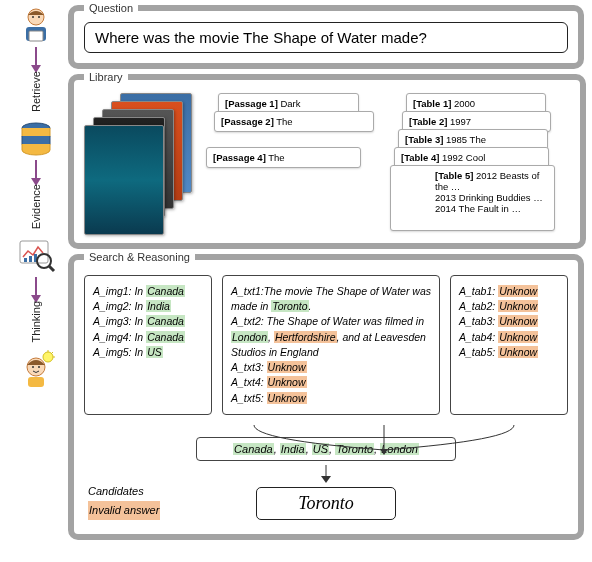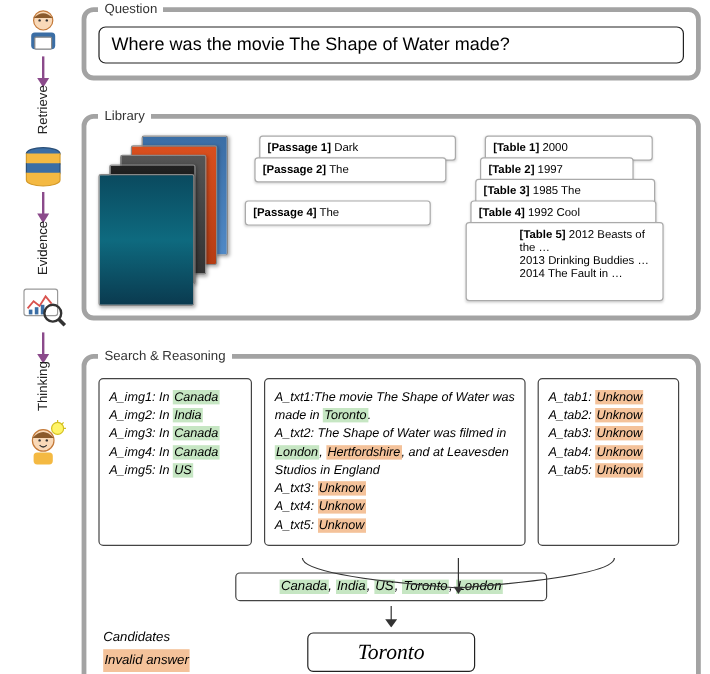--- a/index.html
+++ b/index.html
@@ -3,42 +3,42 @@
 <meta charset="utf-8">
 <style>
 * { box-sizing: border-box; margin: 0; padding: 0; }
 body { font-family: Arial, Helvetica, sans-serif; width: 592px; height: 562px; background: #fff; position: relative; font-size: 11px; }
 .left-col { position: absolute; left: 8px; top: 5px; width: 56px; height: 550px; }
 .stage-icon { width: 40px; height: 40px; margin: 0 auto; margin-bottom: 2px; }
 .stage-label { writing-mode: vertical-rl; transform: rotate(180deg); font-size: 11px; color: #222; margin: 4px auto 6px; display: block; text-align: center; }
 .arrow-down { width: 2px; height: 20px; background: #8b4a8b; margin: 2px auto; position: relative; }
 .arrow-down::after { content: ''; position: absolute; bottom: -6px; left: -4px; border-left: 5px solid transparent; border-right: 5px solid transparent; border-top: 8px solid #8b4a8b; }
 .main-col { position: absolute; left: 68px; top: 2px; width: 516px; }
-fieldset { border: 4px solid #a3a3a3; border-radius: 10px; padding: 8px 10px 10px; margin-bottom: 24px; position: relative; }
+fieldset { border: 6px solid #a3a3a3; border-radius: 10px; padding: 8px 10px 10px; margin-bottom: 2px; position: relative; }
 fieldset > legend { padding: 0 5px; font-size: 11px; color: #333; }
 .question-box { border: 1px solid #222; border-radius: 6px; padding: 6px 10px; font-size: 15px; font-weight: 500; }
 .library { padding: 10px; }
 .lib-inner { display: flex; gap: 8px; align-items: flex-start; }
 .poster-stack { position: relative; width: 110px; height: 140px; flex-shrink: 0; }
 .poster { position: absolute; width: 72px; height: 100px; border: 1px solid #888; border-radius: 2px; box-shadow: 1px 1px 3px rgba(0,0,0,0.3); }
 .poster1 { left: 36px; top: 0; background: linear-gradient(#3b6ea5,#5089c6); }
 .poster2 { left: 27px; top: 8px; background: linear-gradient(#d94f1e,#b53d14); }
 .poster3 { left: 18px; top: 16px; background: linear-gradient(#555,#333); }
 .poster4 { left: 9px; top: 24px; background: linear-gradient(#222,#000); }
 .poster5 { left: 0; top: 32px; background: linear-gradient(#0a4a5f,#0e6a7f,#0a3a4f); width: 80px; height: 110px; }
 .card-stack { position: relative; width: 180px; height: 140px; flex-shrink: 0; }
 .card { position: absolute; background: #fff; border: 1px solid #aaa; border-radius: 3px; padding: 4px 6px; font-size: 9.5px; box-shadow: 0 1px 2px rgba(0,0,0,0.15); width: 160px; }
 .card b { font-weight: 700; }
-.card-stack.passages .c1 { top: 0; left: 16px; width: 164px; }
+.card-stack.passages .c1 { top: 0; left: 16px; width: 141px; }
 .card-stack.passages .c2 { top: 18px; left: 12px; width: 160px; }
 .card-stack.passages .c3 { top: 36px; left: 8px; width: 150px; }
 .card-stack.passages .c4 { top: 54px; left: 4px; width: 155px; }
 .card-stack.passages .c5 { top: 72px; left: 0; width: 165px; height: 66px; }
 .card-stack.tables .c1 { top: 0; left: 16px; width: 140px; }
-.card-stack.tables .c2 { top: 18px; left: 12px; width: 128px; }
+.card-stack.tables .c2 { top: 18px; left: 12px; width: 149px; }
 .card-stack.tables .c3 { top: 36px; left: 8px; width: 150px; }
 .card-stack.tables .c4 { top: 54px; left: 4px; width: 155px; }
 .card-stack.tables .c5 { top: 72px; left: 0; width: 165px; height: 66px; padding-left: 44px; }
 .sr { padding: 12px 10px 14px; }
 .sr-cols { display: flex; gap: 10px; margin-bottom: 22px; }
 .sr-box { border: 1px solid #444; border-radius: 4px; padding: 8px; font-size: 10.5px; font-style: italic; line-height: 1.45; }
 .sr-left { width: 128px; }
 .sr-mid { width: 218px; }
 .sr-right { width: 118px; }
 .hl-green { background: #c6e6c3; padding: 0 1px; }

